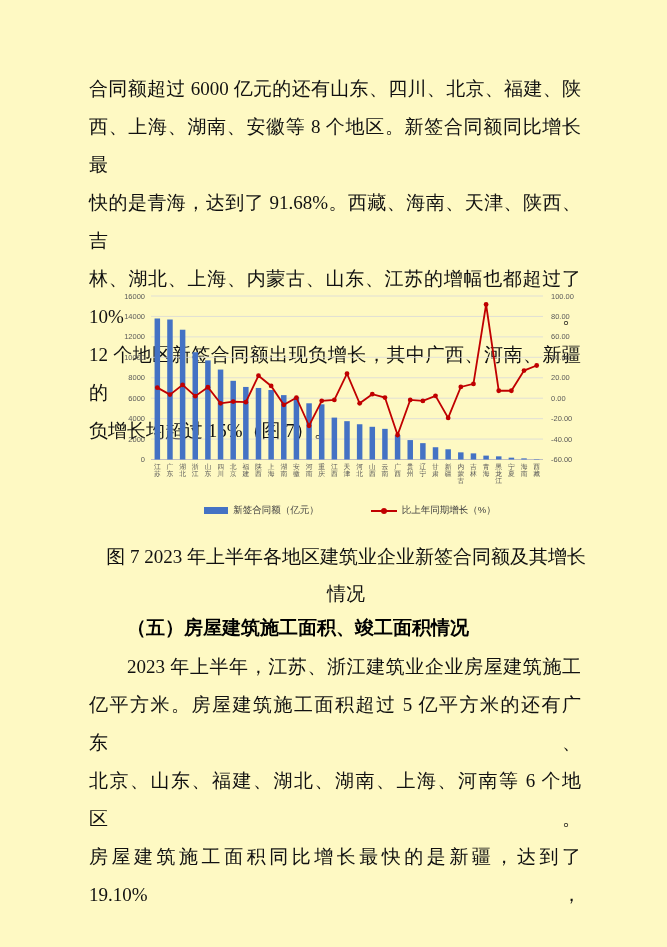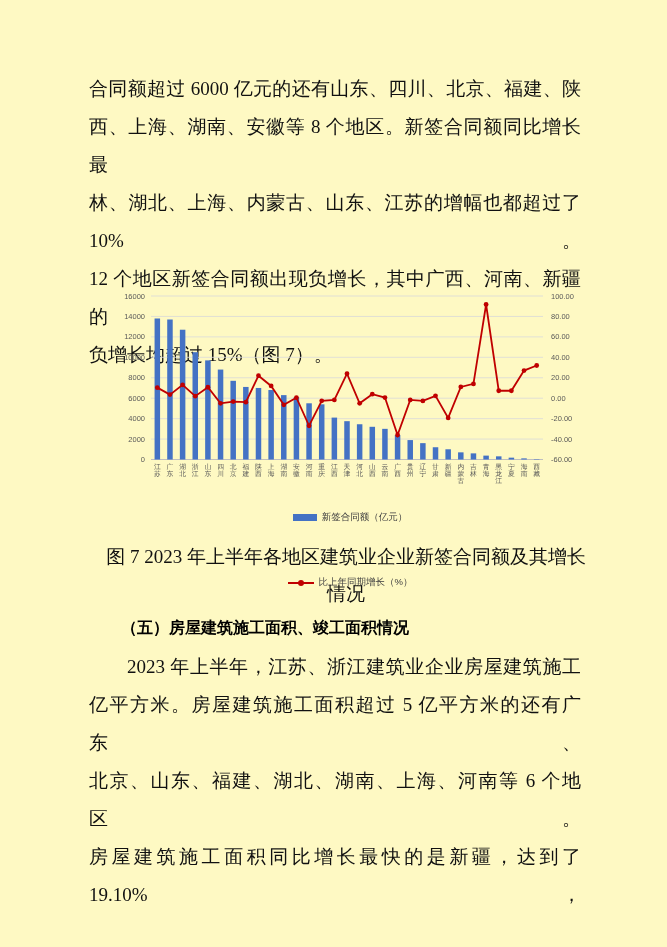--- a/index.html
+++ b/index.html
@@ -10,42 +10,43 @@
   }
   .para{position:absolute;left:89px;width:492px;font-size:19px;line-height:38px;}
   .tline{white-space:nowrap;}
   .tline.jl{text-align:justify;text-align-last:justify;white-space:normal;}
   .tline.ind{text-indent:2em;}
   .caption{position:absolute;left:84px;width:524px;text-align:center;font-size:19px;line-height:37px;}
   .caption .tline{white-space:normal;text-align:center;}
   .heading{
     position:absolute;left:89px;width:492px;top:611px;
     font-family:"Liberation Sans","DejaVu Sans",sans-serif;
-    font-weight:bold;font-size:16px;line-height:34px;text-indent:2em;color:#000;
+    font-weight:bold;font-size:19px;line-height:34px;text-indent:2em;color:#000;
   }
   .chart{position:absolute;left:115px;top:288px;width:470px;}
   .chart svg{display:block;}
   .legend{
     display:flex;justify-content:center;align-items:center;gap:52px;
-    margin-top:11px;font-family:"Liberation Sans","DejaVu Sans",sans-serif;
-    font-size:9.5px;color:#404040;flex-direction:column;
+    margin-top:4px;font-family:"Liberation Sans","DejaVu Sans",sans-serif;
+    font-size:9.5px;color:#404040;
   }
   .legend-item{display:flex;align-items:center;gap:5px;}
   .lsw-bar{display:inline-block;width:24px;height:7px;}
   .lsw-line{display:inline-block;position:relative;width:26px;height:2px;}
   .lsw-dot{position:absolute;left:10px;top:-2px;width:6px;height:6px;border-radius:50%;}
 </style>
 </head>
 <body>
 
 <div class="page">
 
   <div class="para" style="top:70px;">
       <div class="tline jl">合同额超过 6000 亿元的还有山东、四川、北京、福建、陕</div>
       <div class="tline jl">西、上海、湖南、安徽等 8 个地区。新签合同额同比增长最</div>
+      <div class="tline jl">快的是青海，达到了 91.68%。西藏、海南、天津、陕西、吉</div>
       <div class="tline jl">林、湖北、上海、内蒙古、山东、江苏的增幅也都超过了 10%。</div>
       <div class="tline jl">12 个地区新签合同额出现负增长，其中广西、河南、新疆的</div>
       <div class="tline">负增长均超过 15%（图 7）。</div>
     </div>
 
   <div class="chart">
     <svg width="470" height="212" viewBox="0 0 470 212">
         <line x1="36" y1="8" x2="428" y2="8" stroke="#D9D9D9" stroke-width="0.8"></line>
         <text x="30" y="10.6" text-anchor="end" font-size="7.5" font-family="Liberation Sans, DejaVu Sans, sans-serif" fill="#595959">16000</text>
         <text x="436" y="10.6" text-anchor="start" font-size="7.5" font-family="Liberation Sans, DejaVu Sans, sans-serif" fill="#595959">100.00</text>

